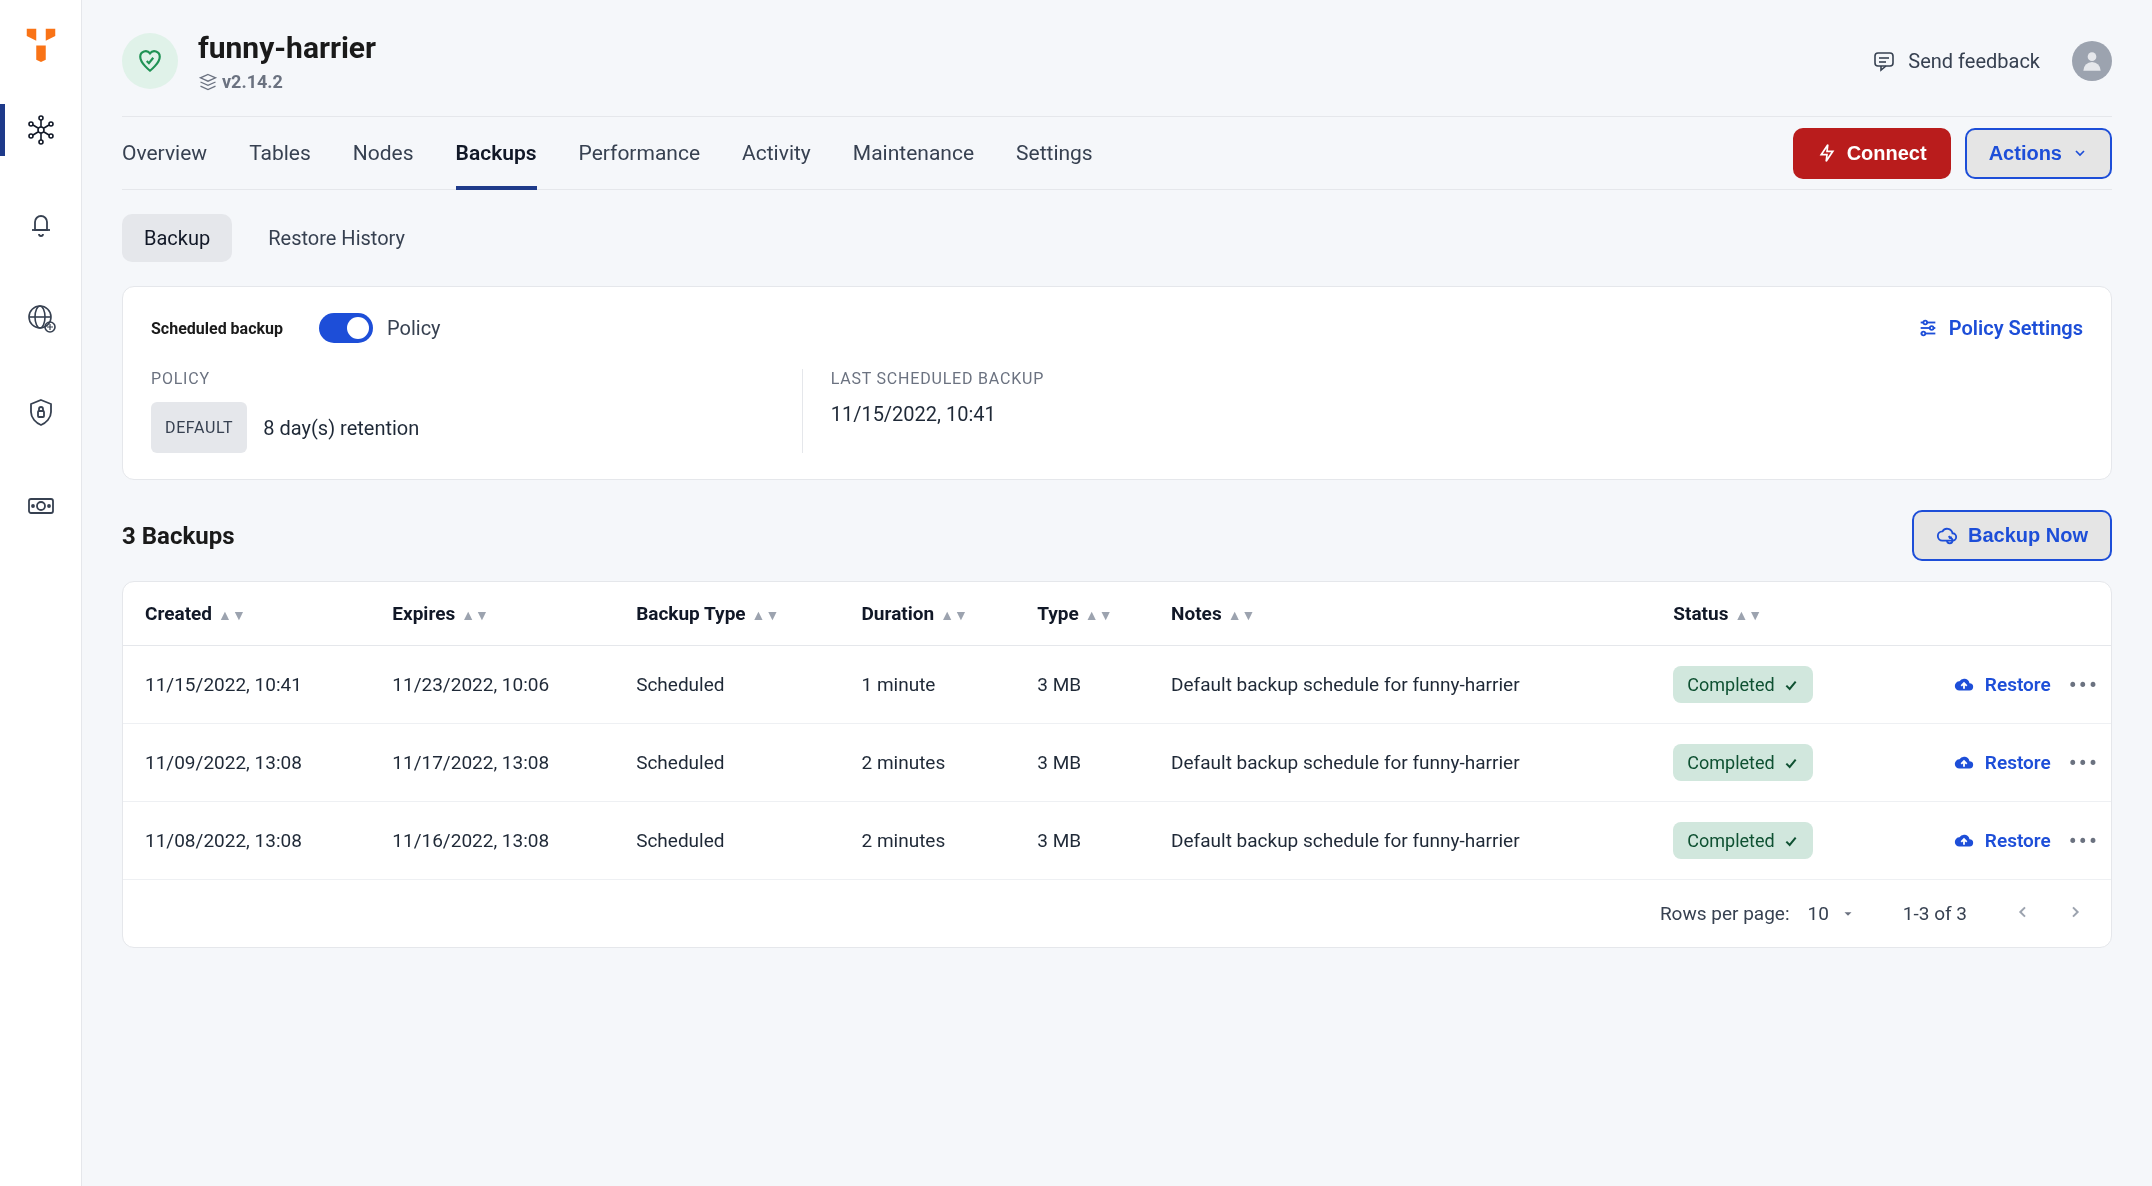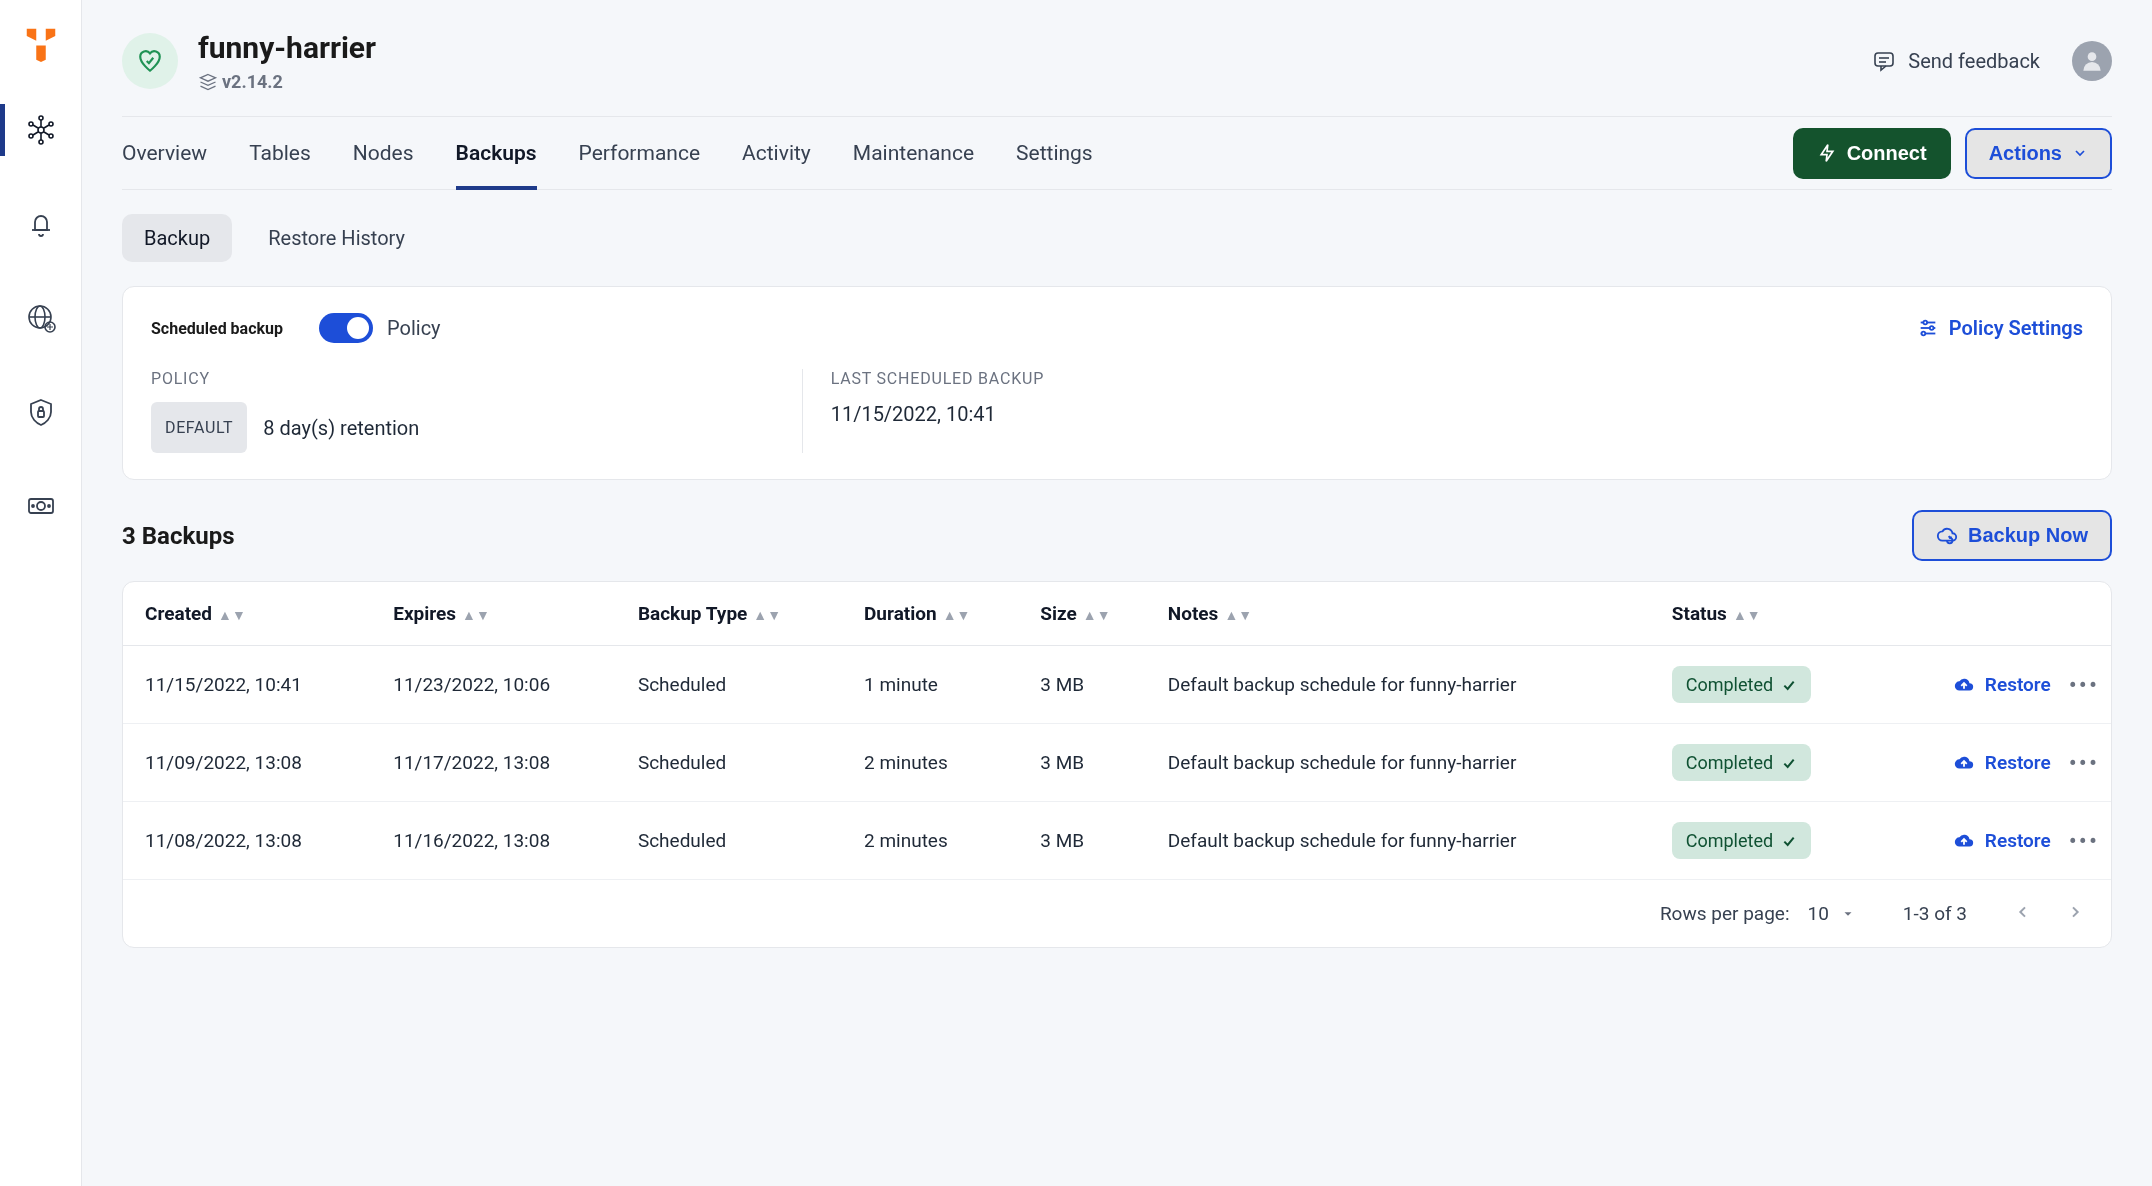--- a/index.html
+++ b/index.html
@@ -94,21 +94,21 @@
   .tabs-actions { margin-left: auto; display: flex; gap: 14px; }
   .btn {
     display: inline-flex; align-items: center; gap: 10px;
     padding: 12px 22px;
     border-radius: 10px;
     font-size: 20px;
     font-weight: 600;
     cursor: pointer;
     border: 2px solid transparent;
   }
-  .btn-primary { background: #14532d; color: #fff; }
+  .btn-primary { background: #b91c1c; color: #fff; }
   .btn-outline { background: #e5e5e5; color: #1d4ed8; border-color: #1d4ed8; }
   
   
   .subtabs { display: flex; gap: 14px; padding: 24px 0; }
   .subtab {
     padding: 12px 22px;
     border-radius: 10px;
     font-size: 20px;
     cursor: pointer;
     color: #374151;
@@ -395,21 +395,21 @@
     </div>
 
     <div class="card table-card">
       <table class="backups">
         <thead>
           <tr>
             <th><span>Created</span><span class="sort-icon">▲▼</span></th>
             <th><span>Expires</span><span class="sort-icon">▲▼</span></th>
             <th><span>Backup Type</span><span class="sort-icon">▲▼</span></th>
             <th><span>Duration</span><span class="sort-icon">▲▼</span></th>
-            <th><span>Size</span><span class="sort-icon">▲▼</span></th>
+            <th><span>Type</span><span class="sort-icon">▲▼</span></th>
             <th><span>Notes</span><span class="sort-icon">▲▼</span></th>
             <th><span>Status</span><span class="sort-icon">▲▼</span></th>
             <th></th>
           </tr>
         </thead>
         <tbody id="backup-rows">
             <tr>
               <td>11/15/2022, 10:41</td>
               <td>11/23/2022, 10:06</td>
               <td>Scheduled</td>

